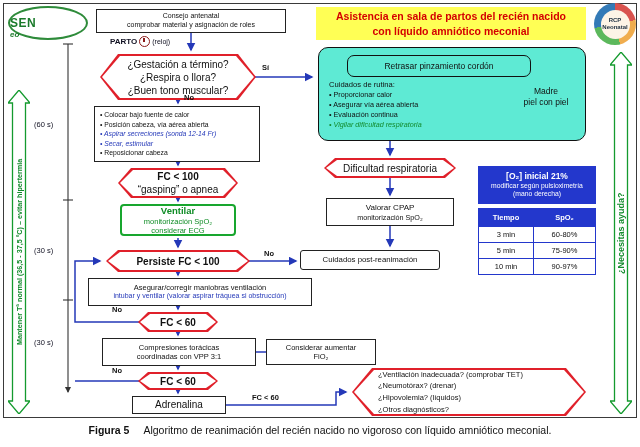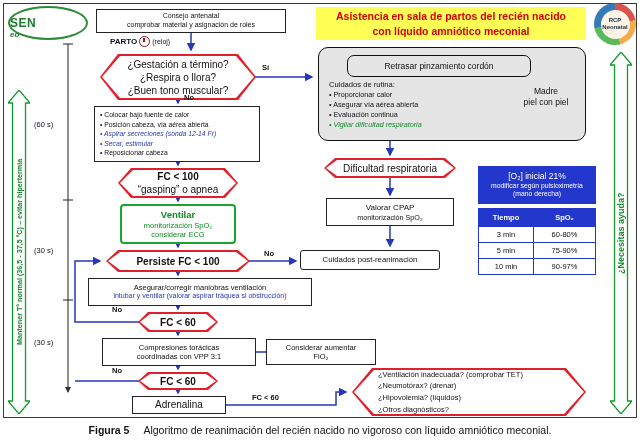--- a/index.html
+++ b/index.html
@@ -46,36 +46,36 @@
          background:conic-gradient(#d9534f 0 22%, #f0ad4e 22% 46%, #5cb85c 46% 72%, #337ab7 72% 100%);
          display:flex; align-items:center; justify-content:center; z-index:3; }
   .rcp-in { width:29px; height:29px; border-radius:50%; background:#fdf4e6; display:flex; flex-direction:column;
             align-items:center; justify-content:center; font-size:6px; font-weight:bold; color:#234; line-height:1.1; }
 
   .sidearrow { position:absolute; z-index:2; }
   .sidearrow .vtxt { position:absolute; inset:0; display:flex; align-items:center; justify-content:center;
                      writing-mode:vertical-rl; transform:rotate(180deg); color:#128a2c; font-weight:600; }
 
   .bigbox { position:absolute; left:318px; top:47px; width:268px; height:94px; border:1.5px solid #111;
-            border-radius:10px; background:#e5e5e5; z-index:2; box-sizing:border-box; }
+            border-radius:10px; background:#5eead4; z-index:2; box-sizing:border-box; }
   .delay  { position:absolute; left:28px; top:7px; width:182px; height:20px; border:1.5px solid #111;
             border-radius:7px; display:flex; align-items:center; justify-content:center; font-size:8.5px; color:#111; }
   .routine { position:absolute; left:10px; top:32px; }
   .routine .rt-title { font-size:7.6px; color:#111; margin-bottom:1px; }
   .routine .li { font-size:7.2px; }
   .mother { position:absolute; left:192px; top:38px; width:70px; text-align:center; font-size:8.5px; color:#111; line-height:1.3; }
 
   .vent { border:2.5px solid #18a62e; border-radius:4px; }
   .vent .v1 { color:#0f8c25; font-weight:bold; font-size:9.5px; }
   .vent .v2 { color:#0f8c25; font-size:7.5px; }
 
   .o2box { position:absolute; left:478px; top:166px; width:118px; height:38px; background:#2337cc; color:#fff;
            display:flex; flex-direction:column; align-items:center; justify-content:center; z-index:2;
            text-align:center; line-height:1.25; }
-  .o2box .o1 { font-weight:normal; font-size:8.5px; }
+  .o2box .o1 { font-weight:bold; font-size:8.5px; }
   .o2box .o2l { font-size:6.8px; }
 
   .spo2table { position:absolute; left:478px; top:208px; width:118px; border-collapse:collapse; z-index:2;
                font-size:7.5px; background:#fff; }
   .spo2table th { background:#2337cc; color:#fff; border:1px solid #2337cc; height:15px; font-weight:bold; }
   .spo2table td { border:1px solid #2337cc; height:13px; text-align:center; color:#111; }
 
   .clock { display:inline-block; width:9px; height:9px; border:1.3px solid #8b1a1a; border-radius:50%;
            position:relative; vertical-align:middle; margin:0 2px; background:#fff; }
   .clock::after { content:""; position:absolute; left:3.2px; top:1.4px; width:1.2px; height:3.2px; background:#8b1a1a; }
@@ -210,21 +210,21 @@
   </div>
 
   <div class="hex" style="left:118px; top:168px; width:120px; height:30px; --pt:13px;">
     <div class="hex-bg"></div>
     <div class="hex-in bold">
       <div>FC &lt; 100</div>
       <div style="font-weight:normal;">“gasping” o apnea</div>
     </div>
   </div>
 
-  <div class="box vent" style="left:120px; top:204px; width:116px; height:40px;">
+  <div class="box vent" style="left:120px; top:204px; width:116px; height:32px;">
     <div class="v1">Ventilar</div>
     <div class="v2">monitorización SpO₂</div>
     <div class="v2">considerar ECG</div>
   </div>
 
   <div class="hex" style="left:106px; top:250px; width:144px; height:22px; --pt:12px;">
     <div class="hex-bg"></div>
     <div class="hex-in bold">
       <div>Persiste FC &lt; 100</div>
     </div>

